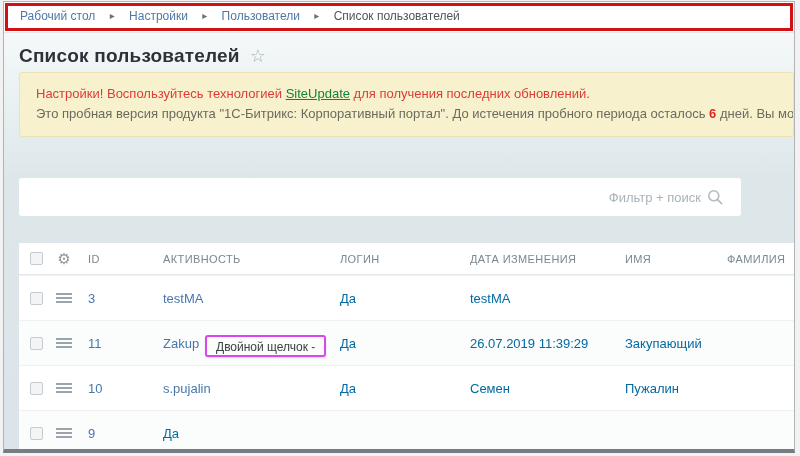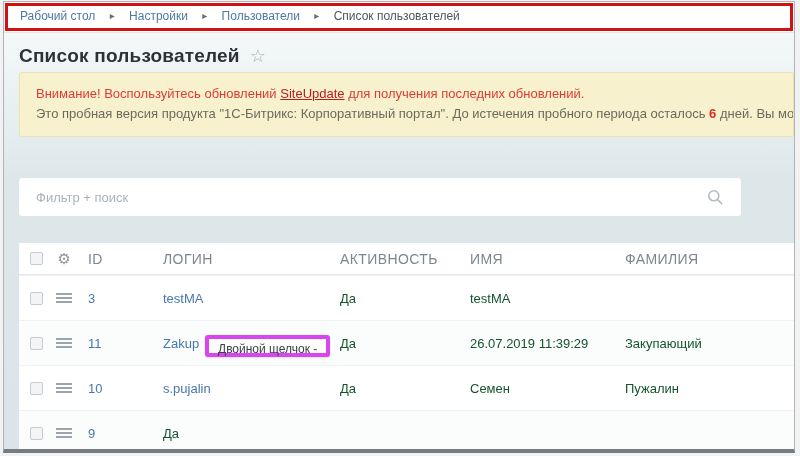--- a/index.html
+++ b/index.html
@@ -24,57 +24,57 @@
   .title-row { height:39px; padding:7px 0 0 15px; display:flex; align-items:center; gap:10px; }
   .page-title { font-size:19px; font-weight:bold; color:#2d3238; letter-spacing:.2px; }
   .fav-star { color:#a9b1b7; font-size:18px; line-height:18px; cursor:pointer; }
 
   
   .notice {
     margin:0 0 0 15px; height:65px; background:#f7f2cd; border:1px solid #ebe3b4;
     border-radius:3px; padding:13px 16px 0 16px; overflow:hidden; white-space:nowrap;
   }
   .notice-line1 { font-size:13px; color:#dd3c35; margin-bottom:5px; }
-  .notice-link { color:#b91c1c; text-decoration:underline; cursor:pointer; }
+  .notice-link { color:#15803d; text-decoration:underline; cursor:pointer; }
   .notice-line2 { font-size:13px; color:#6b6a5e; }
   .notice-days { color:#e02b20; font-weight:bold; }
 
   
   .search-bar {
     position:relative; margin:41px 0 0 15px; width:722px; height:38px;
     background:#ffffff; border-radius:3px;
   }
   .search-input {
     width:100%; height:100%; border:none; outline:none; background:transparent;
-    padding:0 40px 0 17px; font-size:13px; color:#4c545a; font-family:"Liberation Sans", sans-serif;
+    padding:0 40px 0 17px; font-size:13px; color:#4c545a; font-family:"Liberation Sans", sans-serif;text-align:right;
   }
   .search-input::placeholder { color:#a9b3b9; opacity:1; }
   .search-icon { position:absolute; right:18px; top:11px; width:16px; height:16px; cursor:pointer; }
 
   
   .grid-panel { margin:27px 0 0 15px; background:#ffffff; }
   .g-row {
     display:grid; grid-template-columns:4px 26px 30px 75px 177px 130px 155px 102px 1fr;
     align-items:center; height:45px; border-top:1px solid #eff2f4; position:relative;
   }
   .g-row.alt { background:#fbfcfc; }
   .g-head { height:32px; border-top:none; border-bottom:1px solid #e3e8ea; }
-  .hcell { font-size:14px; color:#7a8790; letter-spacing:.4px; padding-left:9px; white-space:nowrap; overflow:hidden; }
-  .cell  { font-size:13px; color:#14532d; padding-left:9px; white-space:nowrap; overflow:hidden; }
+  .hcell { font-size:11px; color:#7a8790; letter-spacing:.4px; padding-left:9px; white-space:nowrap; overflow:hidden; }
+  .cell  { font-size:13px; color:#0369a1; padding-left:9px; white-space:nowrap; overflow:hidden; }
   .cell-link { color:#4878ab; cursor:pointer; }
 
   .checkbox { width:13px; height:13px; border:1px solid #c6cbd0; border-radius:2px; background:#f3f4f5; justify-self:center; cursor:pointer; }
   .gear { color:#8e979e; font-size:15px; justify-self:center; cursor:pointer; line-height:15px; }
   .burger { width:16px; height:10px; justify-self:center; cursor:pointer;
             border-top:2px solid #9aa4aa; border-bottom:2px solid #9aa4aa; position:relative; }
   .burger::after { content:""; position:absolute; left:0; right:0; top:2px; height:2px; background:#9aa4aa; }
 
   .tooltip {
     position:absolute; left:186px; top:14px; height:22px; padding:0 9px;
-    background:#fcfcfa; border:4px solid #d946ef; border-radius:3px;
+    background:#fcfcfa; border:2px solid #d946ef; border-radius:3px;
     font-size:12px; color:#3c4145; line-height:20px; white-space:nowrap;
     box-shadow:0 1px 2px rgba(0,0,0,.12); z-index:2;
   }
 </style>
 </head>
 <body>
 
 <div class="frame">
 
   <div class="crumb-bar">
@@ -89,41 +89,42 @@
     </div>
     <div class="annotation-box"></div>
   </div>
 
   <div class="title-row">
     <span class="page-title">Список пользователей</span>
     <span class="fav-star">☆</span>
   </div>
 
   <div class="notice">
-    <div class="notice-line1"><span>Внимание! Воспользуйтесь обновлений </span><span class="notice-link">SiteUpdate</span><span> для получения последних обновлений.</span></div>
+    <div class="notice-line1"><span>Настройки! Воспользуйтесь технологией </span><span class="notice-link">SiteUpdate</span><span> для получения последних обновлений.</span></div>
     <div class="notice-line2"><span>Это пробная версия продукта "1С-Битрикс: Корпоративный портал". До истечения пробного периода осталось </span><span class="notice-days">6</span><span> дней. Вы можете купить полн</span></div>
   </div>
 
   <div class="search-bar">
     <input class="search-input" type="text" placeholder="Фильтр + поиск" style="">
     <svg class="search-icon" viewBox="0 0 16 16">
       <circle cx="6.8" cy="6.8" r="5" fill="none" stroke="#b3bcc1" stroke-width="1.6"></circle>
       <line x1="10.6" y1="10.6" x2="14.6" y2="14.6" stroke="#b3bcc1" stroke-width="1.6" stroke-linecap="round"></line>
     </svg>
   </div>
 
   <div class="grid-panel">
 
     <div class="g-row g-head">
       <div></div>
       <div class="checkbox"></div>
       <div class="gear">⚙</div>
       <div class="hcell">ID</div>
+      <div class="hcell">АКТИВНОСТЬ</div>
       <div class="hcell">ЛОГИН</div>
-      <div class="hcell">АКТИВНОСТЬ</div>
+      <div class="hcell">ДАТА ИЗМЕНЕНИЯ</div>
       <div class="hcell">ИМЯ</div>
       <div class="hcell">ФАМИЛИЯ</div>
     </div>
 
     <div class="g-row">
       <div></div>
       <div class="checkbox"></div>
       <div class="burger"></div>
       <div class="cell cell-link">3</div>
       <div class="cell cell-link">testMA</div>

